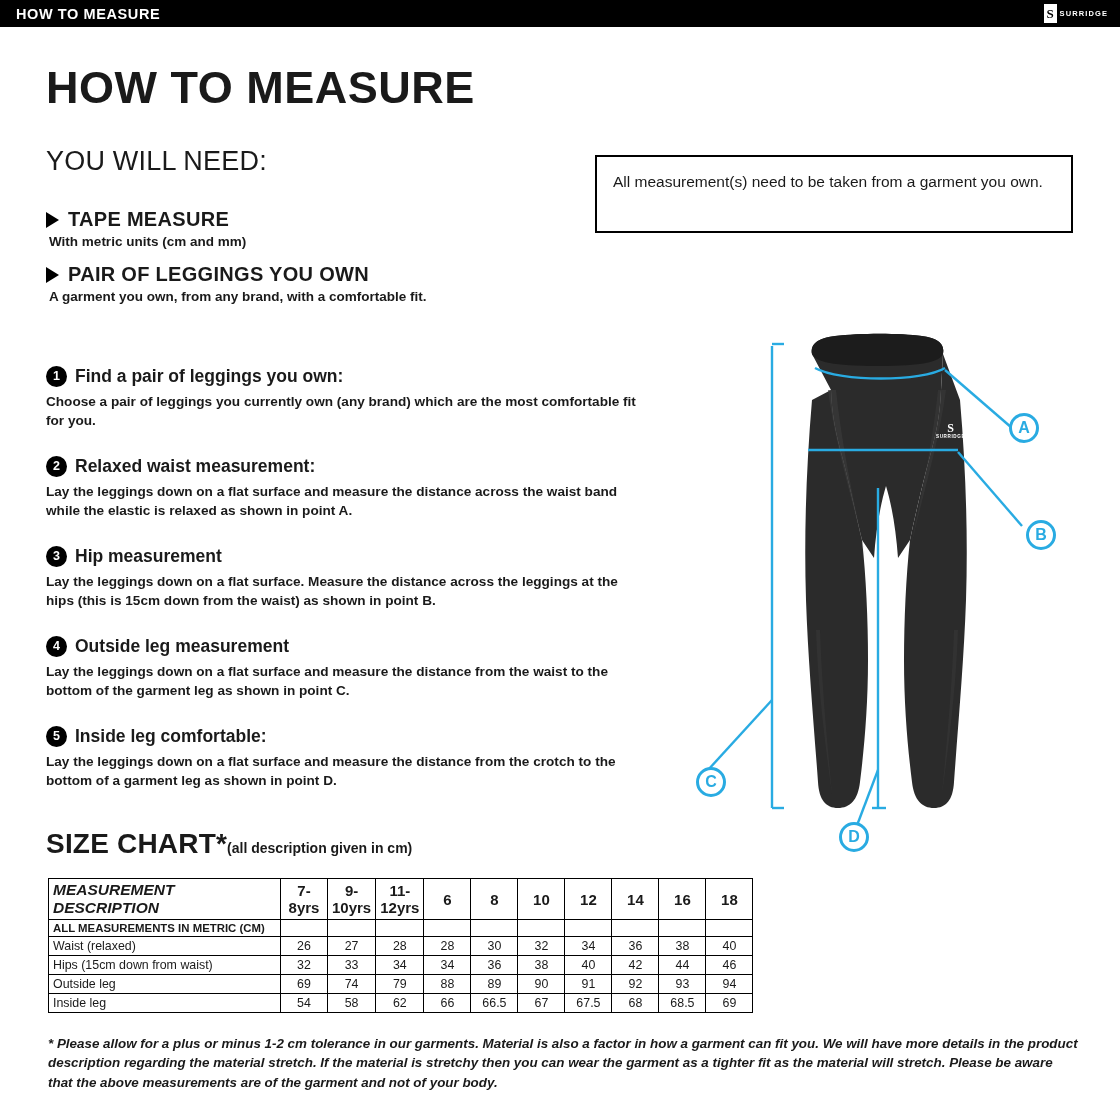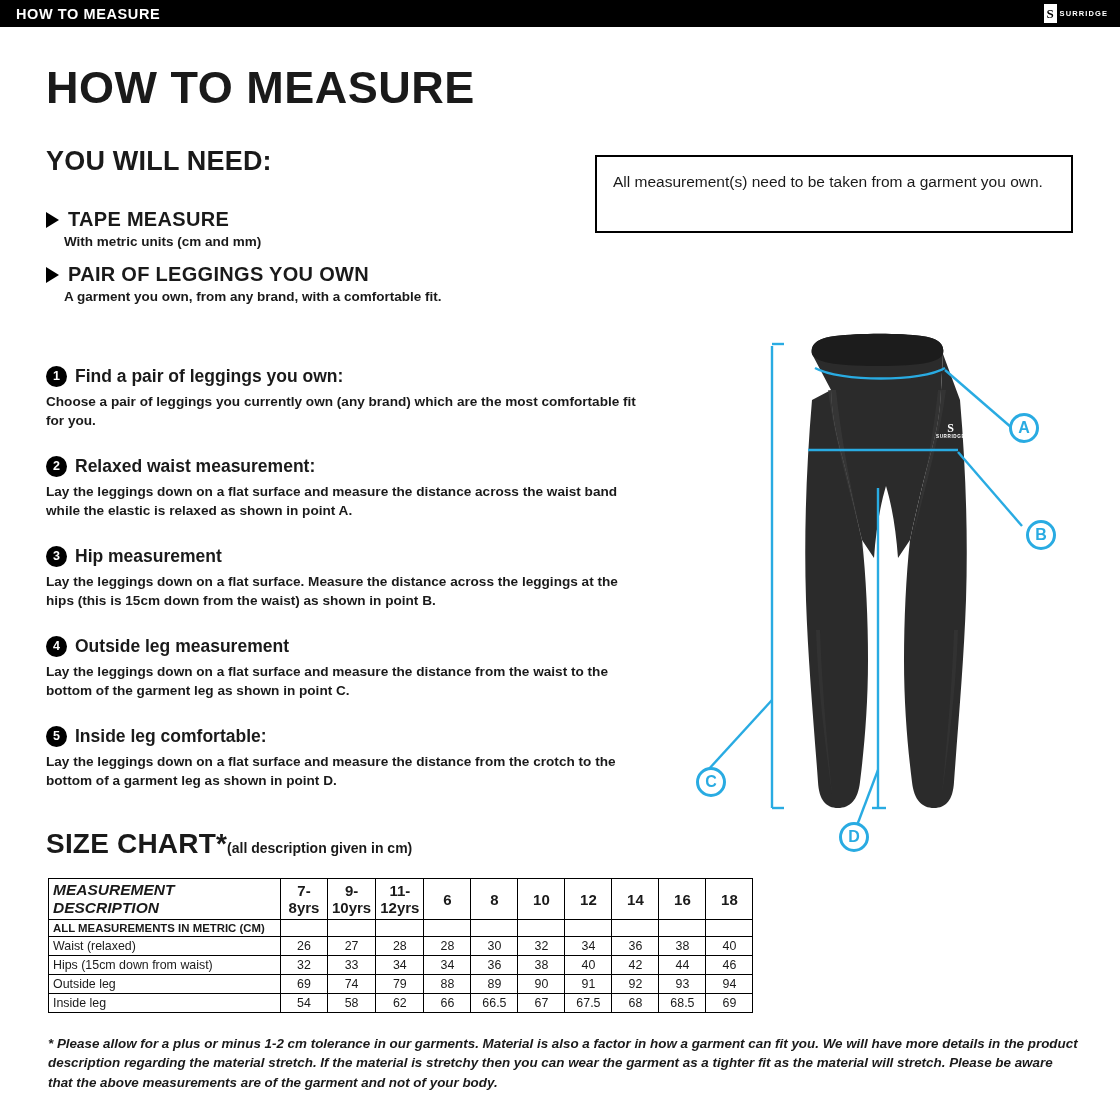--- a/index.html
+++ b/index.html
@@ -36,21 +36,21 @@
     margin-right: 4px;
   }
 
   
   .h1 {
     position: absolute; left: 46px; top: 62px;
     font-size: 45px; font-weight: bold; letter-spacing: .5px;
   }
   .h2 {
     position: absolute; left: 46px; top: 146px;
-    font-size: 27px; font-weight: bold; letter-spacing: .2px;
+    font-size: 27px; font-weight: normal; letter-spacing: .2px;
   }
 
   
   .callout {
     position: absolute; left: 595px; top: 155px; width: 478px; height: 78px;
     border: 2px solid #000; padding: 14px 16px;
   }
   .callout-text { font-size: 15.5px; font-weight: normal; line-height: 1.38; }
 
   
@@ -58,21 +58,21 @@
   .need-1 { top: 208px; }
   .need-2 { top: 263px; }
   .need-head { display: flex; align-items: center; }
   .tri {
     width: 0; height: 0;
     border-left: 13px solid #000; border-top: 8px solid transparent;
     border-bottom: 8px solid transparent;
     margin-right: 9px;
   }
   .need-title { font-size: 20px; font-weight: bold; letter-spacing: .3px; }
-  .need-sub { font-size: 13.5px; font-weight: bold; margin-top: 3px; margin-left: 18px; }
+  .need-sub { font-size: 13.5px; font-weight: bold; margin-top: 3px; margin-left: 3px; }
 
   
   .step { position: absolute; left: 46px; width: 600px; }
   .step-head { display: flex; align-items: center; }
   .badge {
     width: 21px; height: 21px; border-radius: 50%; background: #000; color: #fff;
     font-size: 12.5px; font-weight: bold; line-height: 21px; text-align: center;
     margin-right: 8px; flex: none;
   }
   .step-title { font-size: 17.5px; font-weight: bold; }

